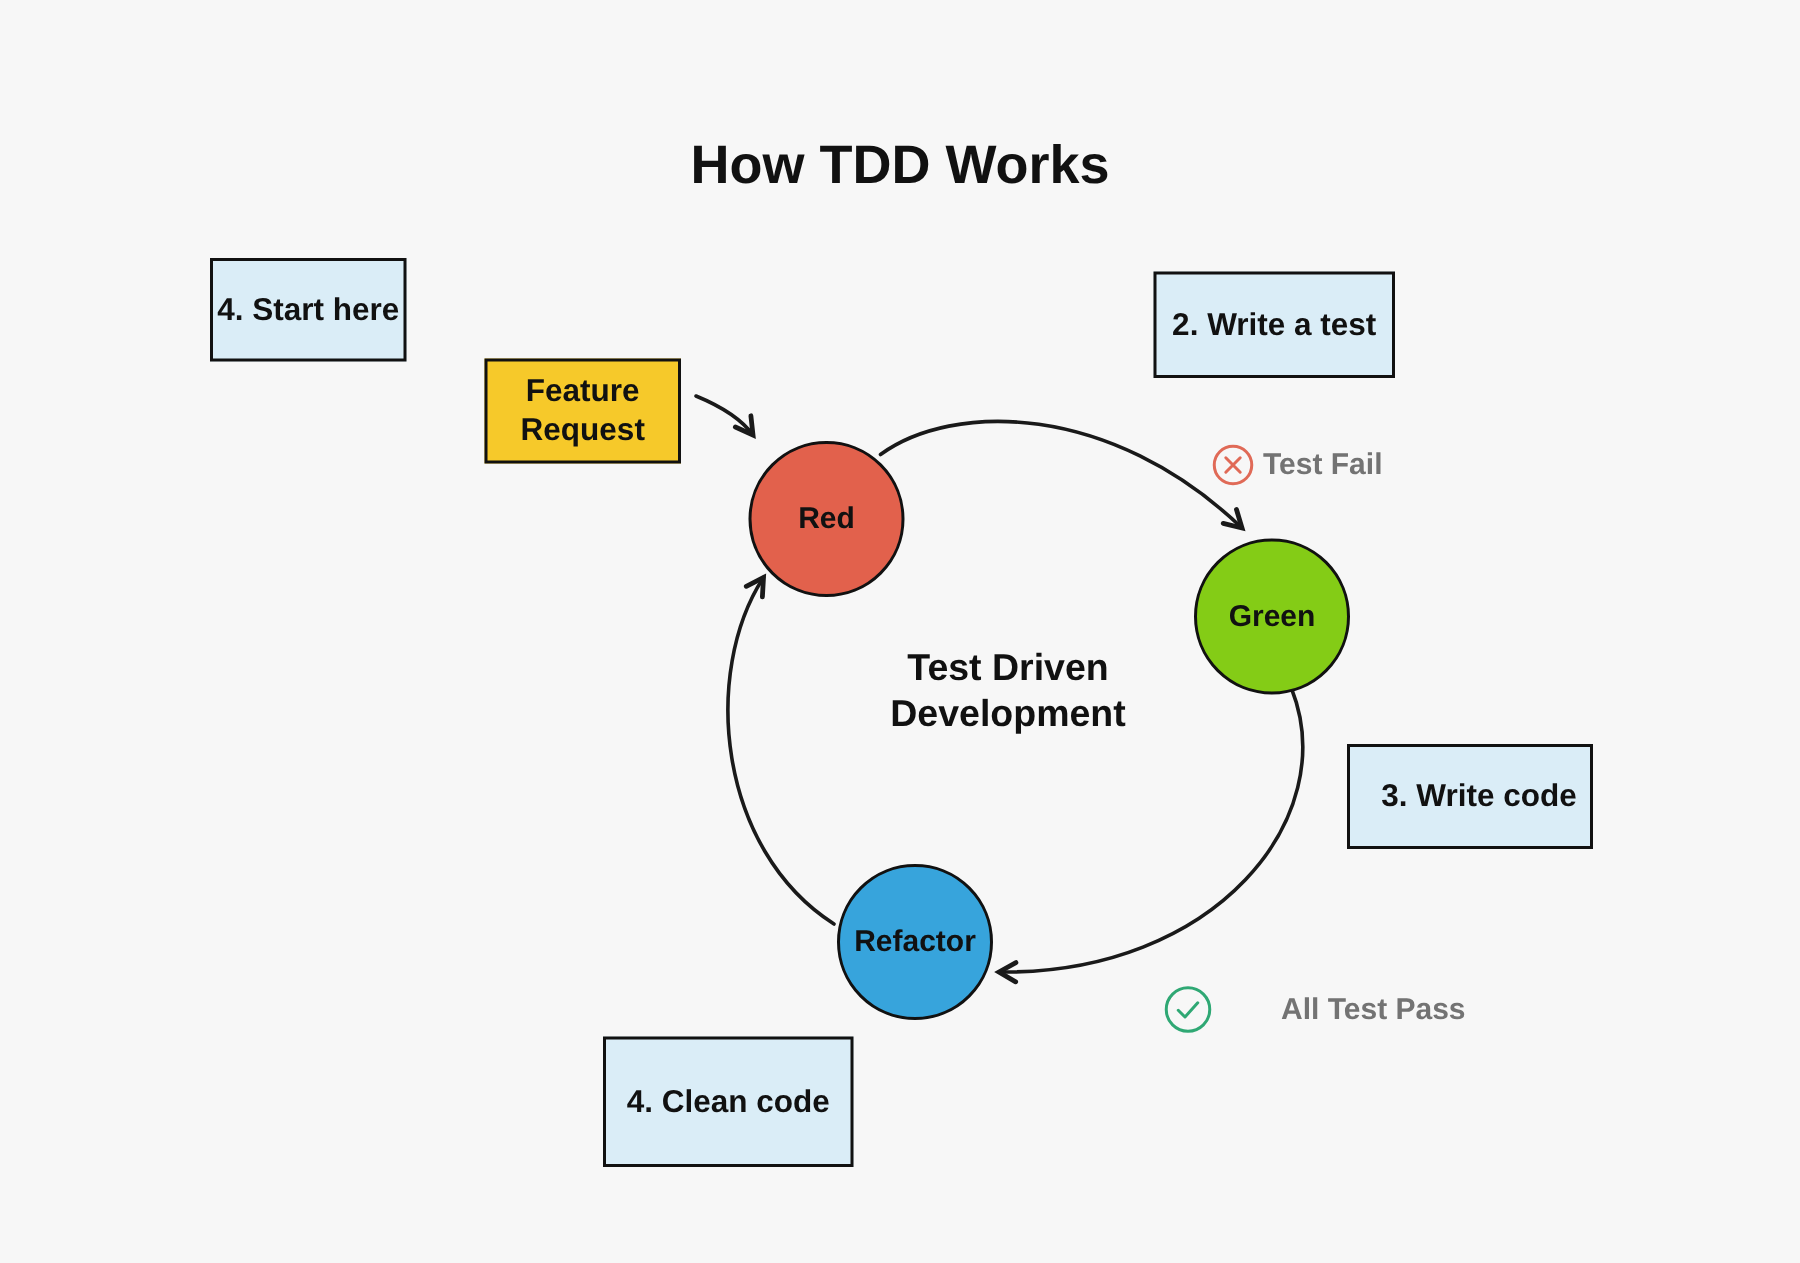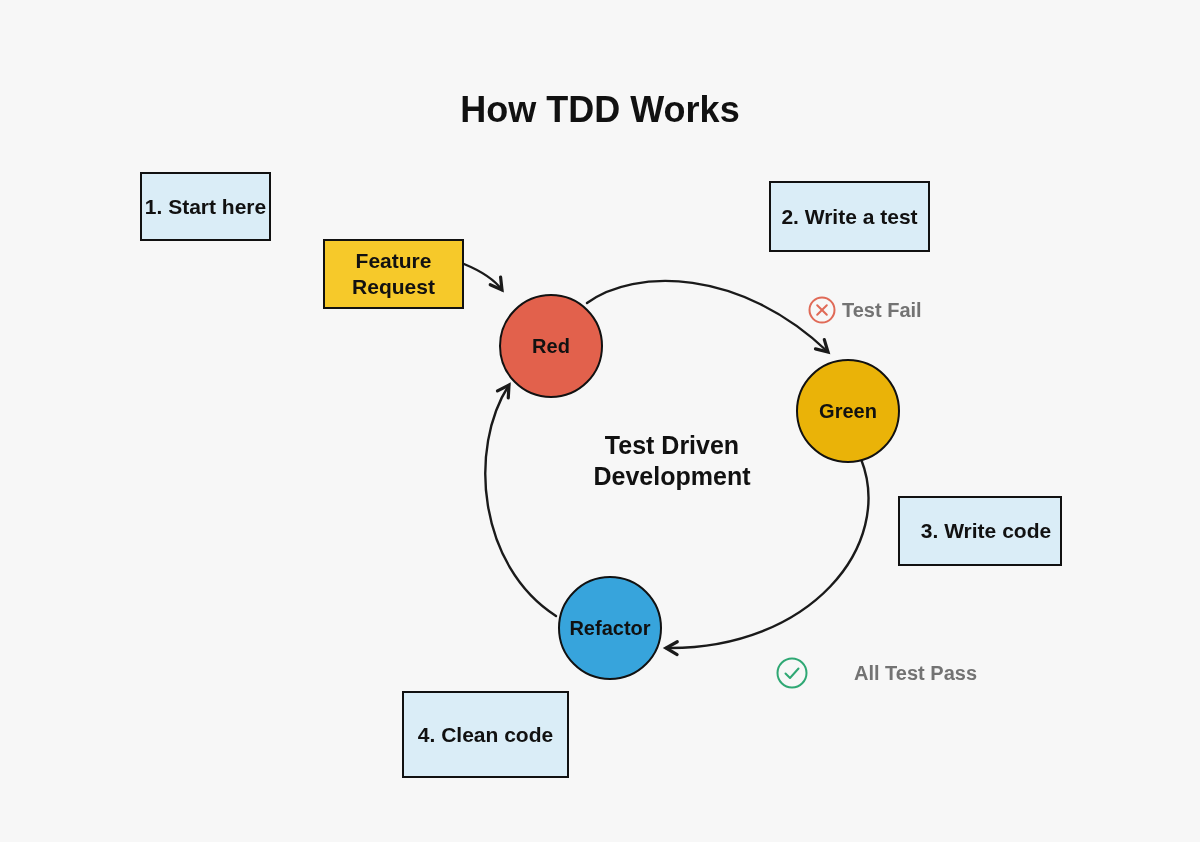--- a/index.html
+++ b/index.html
@@ -35,21 +35,21 @@
   .circle {
     position: absolute;
     width: 104px; height: 104px;
     border-radius: 50%;
     border: 2px solid #111;
     display: flex; align-items: center; justify-content: center;
     font-size: 20px; font-weight: 700;
     box-sizing: border-box;
   }
   .circle.red   { background: #e2614c; }
-  .circle.green { background: #eab308; }
+  .circle.green { background: #84cc16; }
   .circle.blue  { background: #37a4dc; }
 
   .center-label {
     position: absolute; left: 572px; top: 430px; width: 200px;
     text-align: center;
     font-size: 25px; line-height: 31px; font-weight: 700; color: #111;
   }
 
   .status {
     position: absolute;
@@ -75,24 +75,24 @@
         <path d="M2,2 L9,6 L2,10" fill="none" stroke="#1a1a1a" stroke-width="2" stroke-linecap="round"></path>
       </marker>
     </defs>
     <path class="flow" d="M 464 264 C 481 271 494 279 502 290" marker-end="url(#arrowhead)"></path>
     <path class="flow" d="M 587 303 C 635 268 740 268 828 352" marker-end="url(#arrowhead)"></path>
     <path class="flow" d="M 861 459 C 895 545 810 650 666 648" marker-end="url(#arrowhead)"></path>
     <path class="flow" d="M 556 616 C 478 566 468 448 509 385" marker-end="url(#arrowhead)"></path>
   </svg>
 
   <div class="note" style="left:140px; top:172px; width:131px; height:69px;">
-    <span>1. Start here</span>
+    <span>4. Start here</span>
   </div>
 
-  <div class="note feature" style="left:323px; top:239px; width:141px; height:70px;">
+  <div class="note feature" style="left:323px; top:239px; width:131px; height:70px;">
     <span>Feature Request</span>
   </div>
 
   <div class="note" style="left:769px; top:181px; width:161px; height:71px;">
     <span>2. Write a test</span>
   </div>
 
 
   <div class="note" style="left:898px; top:496px; width:164px; height:70px;padding-left:12px;">
     <span>3. Write code</span>

